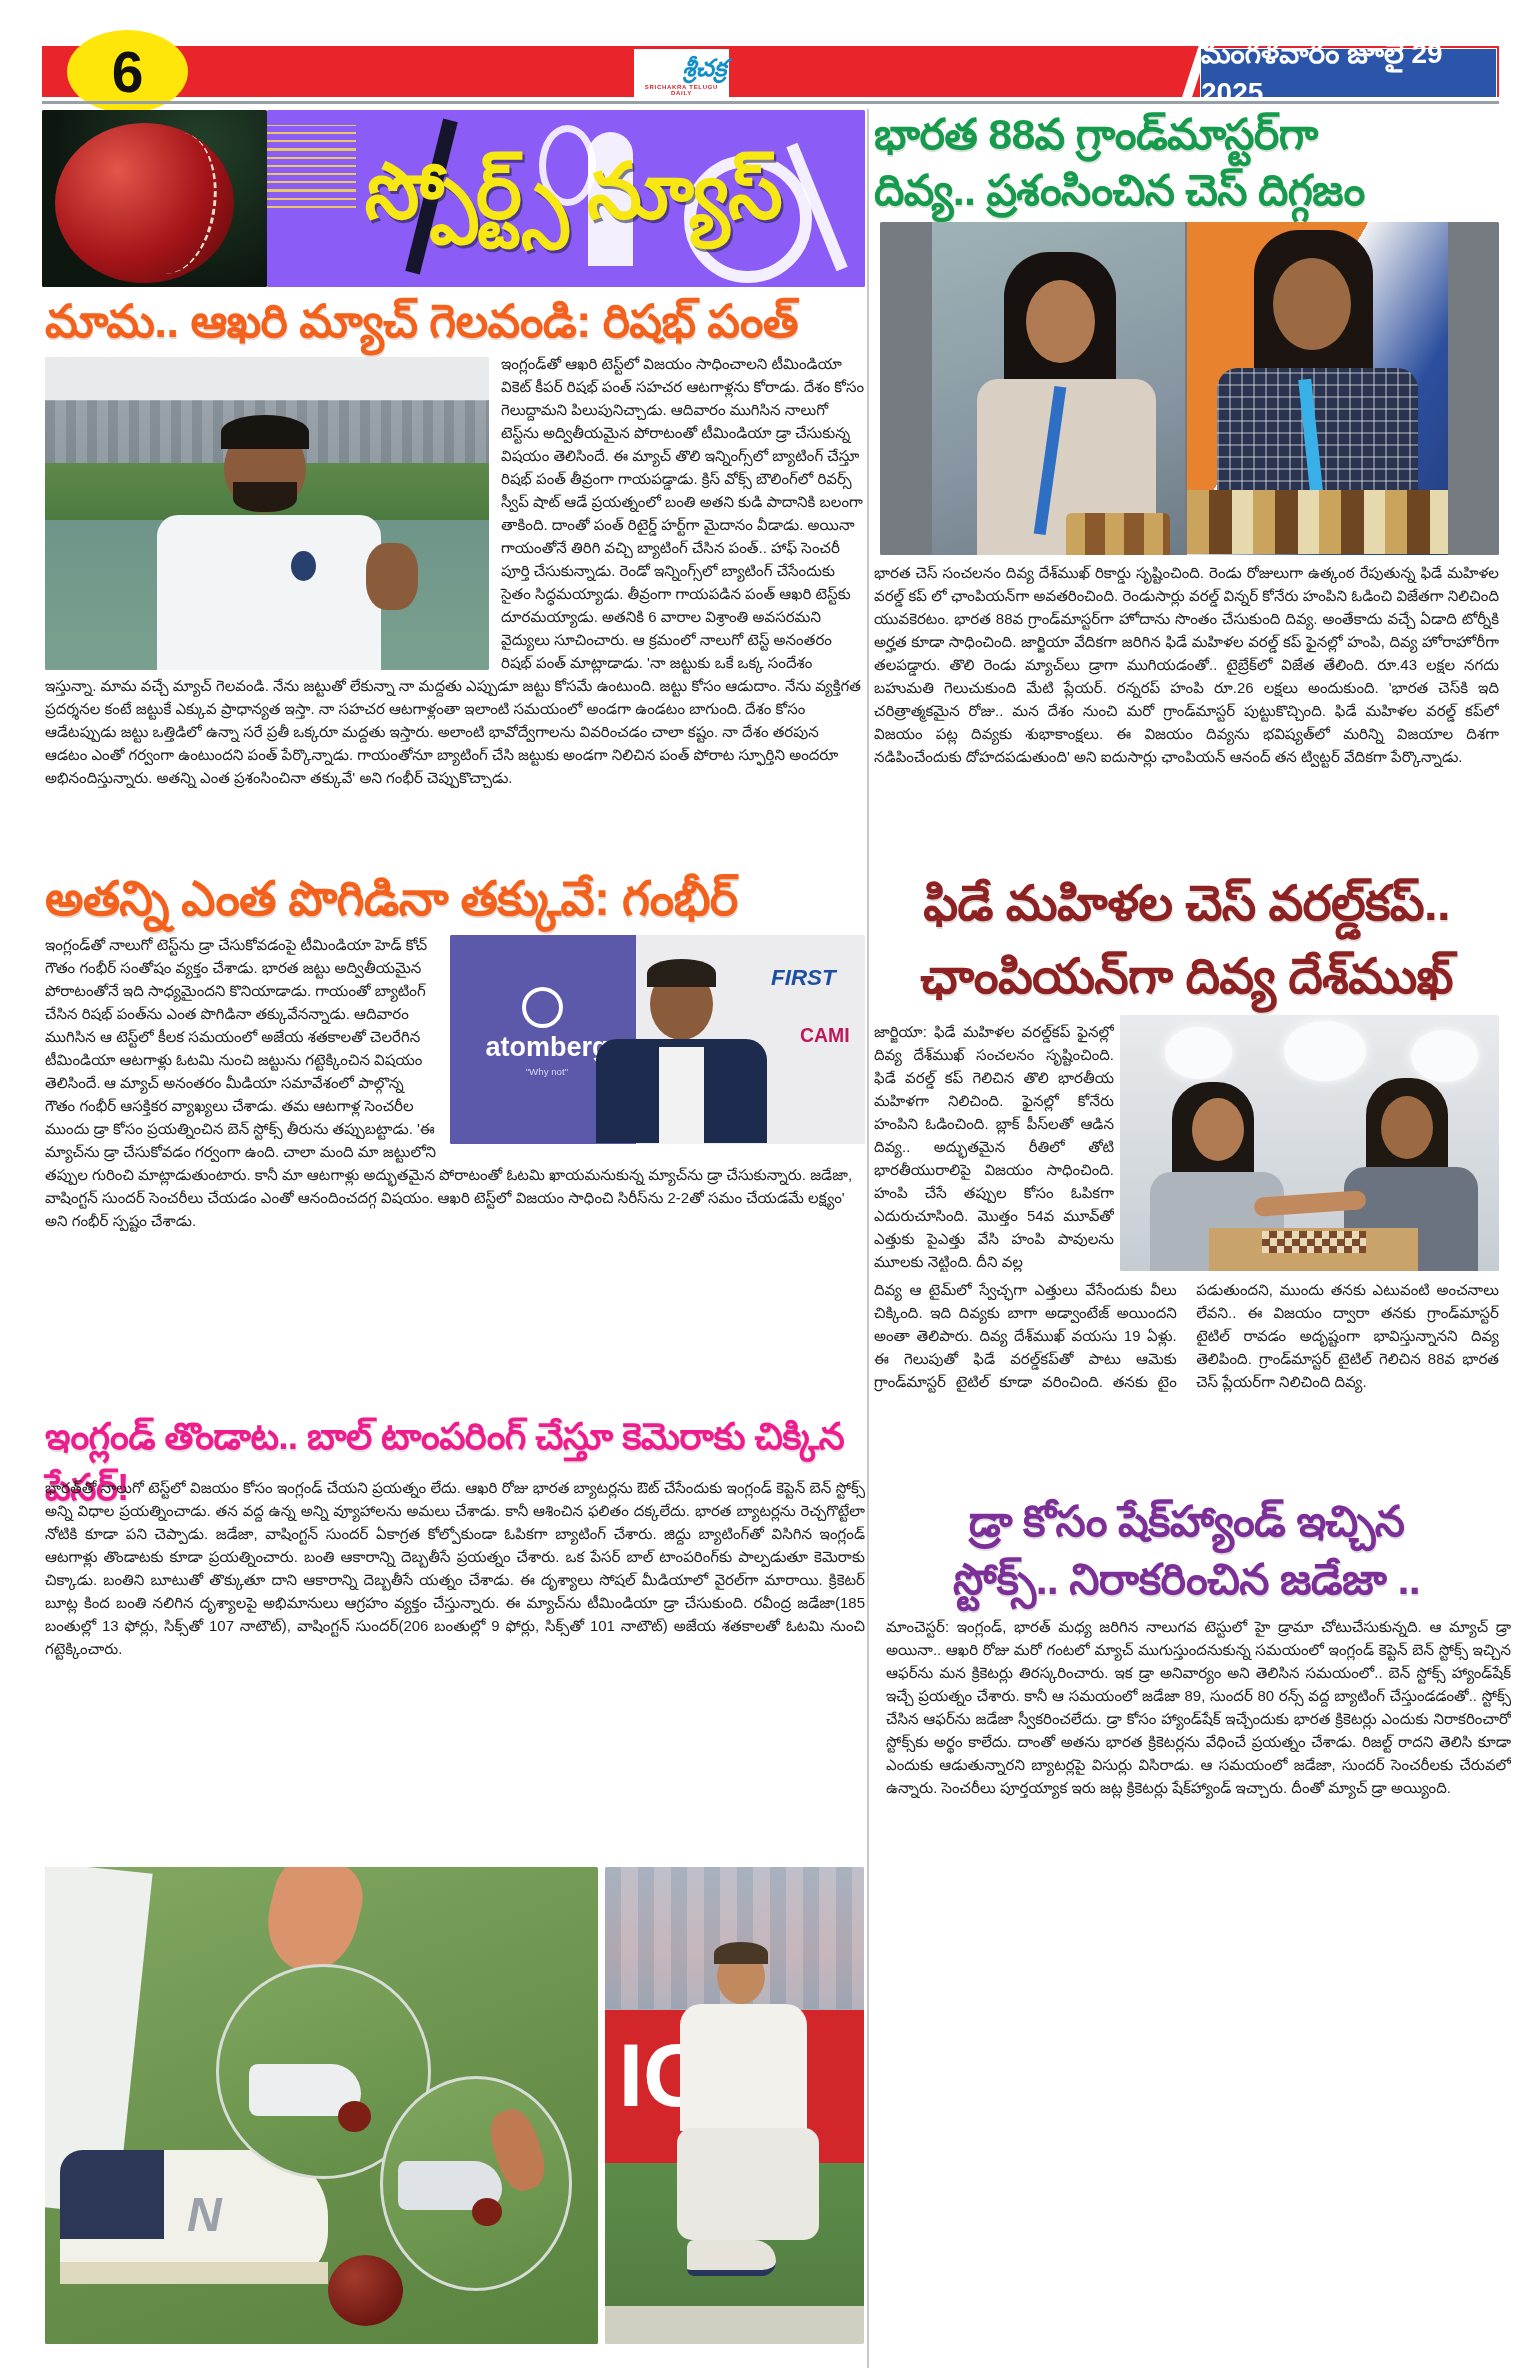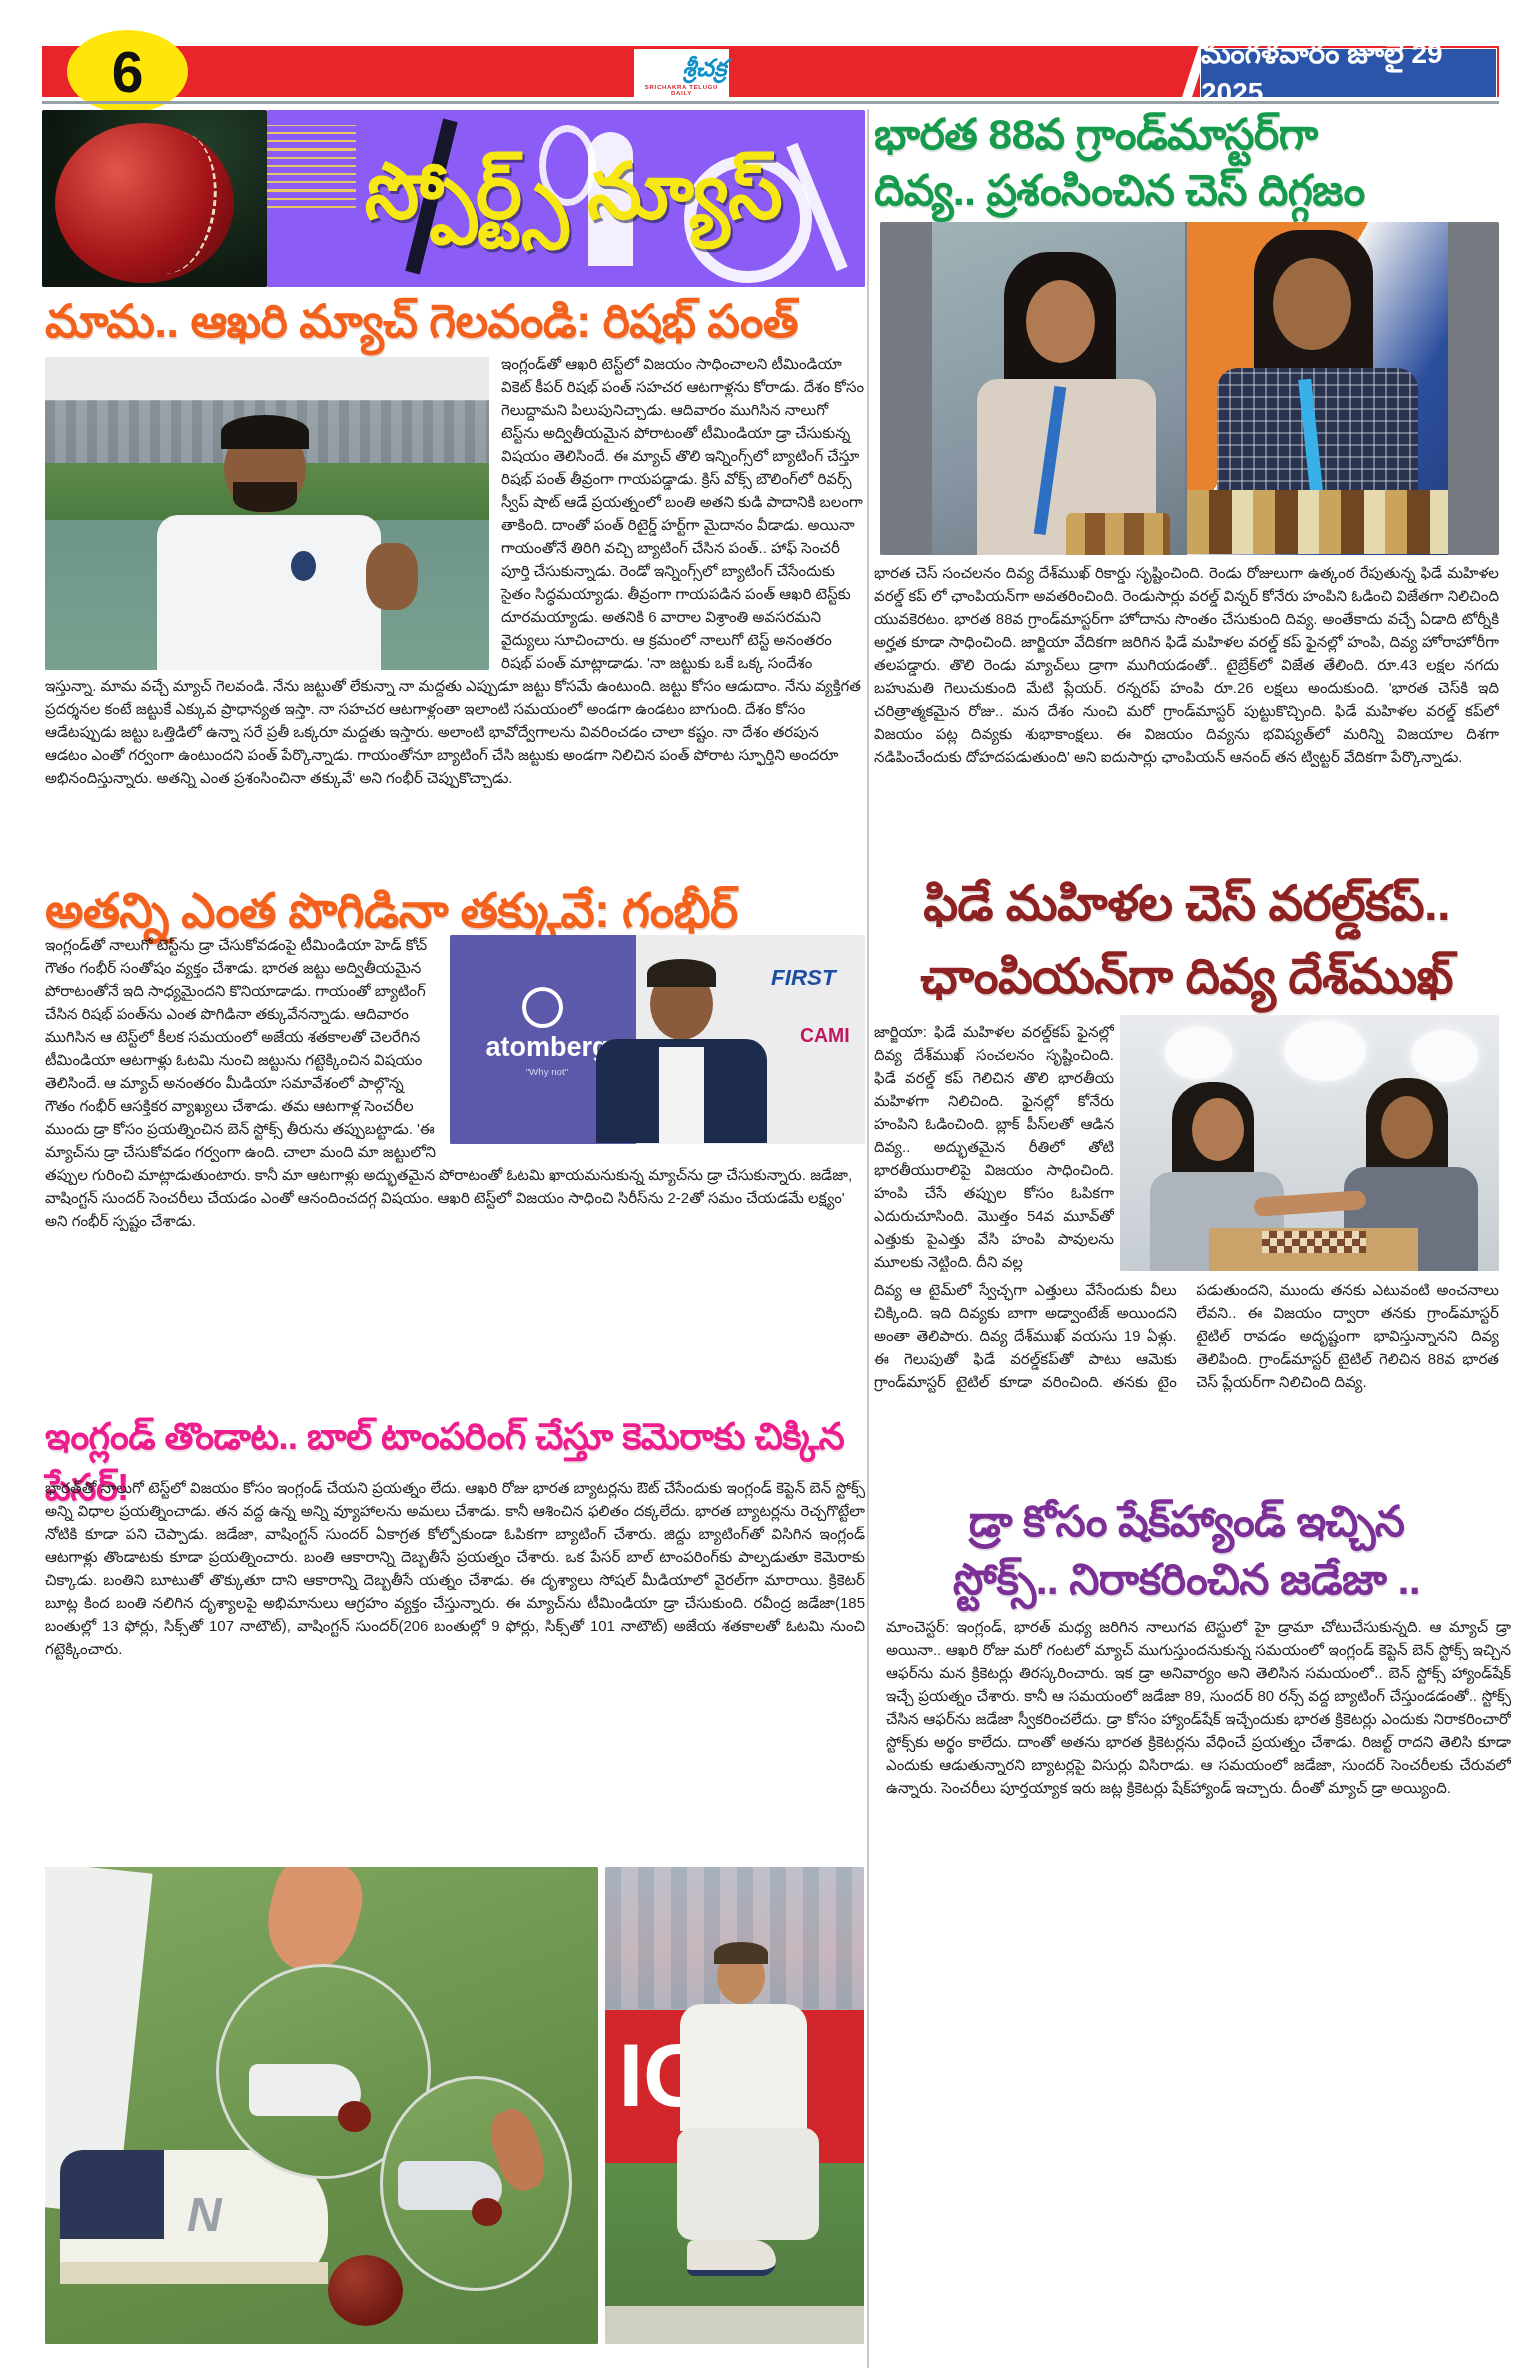--- a/index.html
+++ b/index.html
@@ -71,21 +71,21 @@
       <div class="abs" style="left:176px;top:58px;width:88px;height:34px;border-radius:50% 50% 0 0;background:#181410;"></div>
       <div class="abs" style="left:188px;top:125px;width:64px;height:30px;border-radius:0 0 45% 45%;background:#241a12;"></div>
       <div class="fig-torso" style="left:112px;top:158px;width:224px;height:155px;background:#f3f4f5;"></div>
       <div class="abs" style="left:321px;top:186px;width:52px;height:67px;border-radius:40%;background:#8a5c3b;"></div>
       <div class="abs" style="left:246px;top:194px;width:25px;height:30px;border-radius:50%;background:#27406e;"></div>
     </div>
     <span class="txt">ఇంగ్లండ్‌తో ఆఖరి టెస్ట్‌లో విజయం సాధించాలని టీమిండియా వికెట్ కీపర్ రిషభ్ పంత్ సహచర ఆటగాళ్లను కోరాడు. దేశం కోసం గెలుద్దామని పిలుపునిచ్చాడు. ఆదివారం ముగిసిన నాలుగో టెస్ట్‌ను అద్వితీయమైన పోరాటంతో టీమిండియా డ్రా చేసుకున్న విషయం తెలిసిందే. ఈ మ్యాచ్ తొలి ఇన్నింగ్స్‌లో బ్యాటింగ్ చేస్తూ రిషభ్ పంత్ తీవ్రంగా గాయపడ్డాడు. క్రిస్ వోక్స్ బౌలింగ్‌లో రివర్స్ స్వీప్ షాట్ ఆడే ప్రయత్నంలో బంతి అతని కుడి పాదానికి బలంగా తాకింది. దాంతో పంత్ రిటైర్డ్ హర్ట్‌గా మైదానం వీడాడు. అయినా గాయంతోనే తిరిగి వచ్చి బ్యాటింగ్ చేసిన పంత్.. హాఫ్ సెంచరీ పూర్తి చేసుకున్నాడు. రెండో ఇన్నింగ్స్‌లో బ్యాటింగ్ చేసేందుకు సైతం సిద్ధమయ్యాడు. తీవ్రంగా గాయపడిన పంత్ ఆఖరి టెస్ట్‌కు దూరమయ్యాడు. అతనికి 6 వారాల విశ్రాంతి అవసరమని వైద్యులు సూచించారు. ఆ క్రమంలో నాలుగో టెస్ట్ అనంతరం రిషభ్ పంత్ మాట్లాడాడు. 'నా జట్టుకు ఒకే ఒక్క సందేశం ఇస్తున్నా. మామ వచ్చే మ్యాచ్ గెలవండి. నేను జట్టుతో లేకున్నా నా మద్దతు ఎప్పుడూ జట్టు కోసమే ఉంటుంది. జట్టు కోసం ఆడుదాం. నేను వ్యక్తిగత ప్రదర్శనల కంటే జట్టుకే ఎక్కువ ప్రాధాన్యత ఇస్తా. నా సహచర ఆటగాళ్లంతా ఇలాంటి సమయంలో అండగా ఉండటం బాగుంది.</span>
     <span class="txt">దేశం కోసం ఆడేటప్పుడు జట్టు ఒత్తిడిలో ఉన్నా సరే ప్రతీ ఒక్కరూ మద్దతు ఇస్తారు. అలాంటి భావోద్వేగాలను వివరించడం చాలా కష్టం. నా దేశం తరపున ఆడటం ఎంతో గర్వంగా ఉంటుందని పంత్ పేర్కొన్నాడు. గాయంతోనూ బ్యాటింగ్ చేసి జట్టుకు అండగా నిలిచిన పంత్ పోరాట స్ఫూర్తిని అందరూ అభినందిస్తున్నారు. అతన్ని ఎంత ప్రశంసించినా తక్కువే' అని గంభీర్ చెప్పుకొచ్చాడు.</span>
   </div>
 
-  <div class="abs hl hl-orange" style="left:45px;top:871px;width:820px;height:60px;font-size:48px;margin-top:12px;">అతన్ని ఎంత పొగిడినా తక్కువే: గంభీర్</div>
+  <div class="abs hl hl-orange" style="left:45px;top:871px;width:820px;height:60px;font-size:48px;">అతన్ని ఎంత పొగిడినా తక్కువే: గంభీర్</div>
 
   <div class="abs" style="left:45px;top:933px;width:820px;height:477px;">
     <div class="photo" style="float:right;width:415px;height:209px;margin:1.5px 0 6px 12px;position:relative;background:#ececef;">
       <div class="abs" style="left:0;top:0;width:186px;height:209px;background:#5d59aa;"></div>
       <div class="abs" style="left:72px;top:52px;width:33px;height:33px;border:4.5px solid #ffffff;border-radius:50%;"></div>
       <div class="abs" style="left:22.4px;top:97px;width:149px;text-align:center;color:#ffffff;font-weight:bold;font-size:27px;">atomberg</div>
       <div class="abs" style="left:22.4px;top:131px;width:149px;text-align:center;color:#d9d6f2;font-size:9.7px;">"Why not"</div>
       <div class="abs" style="left:321px;top:30px;color:#1d4fa0;font-weight:bold;font-size:22.4px;font-style:italic;">FIRST</div>
       <div class="abs" style="left:350px;top:89px;color:#be185d;font-weight:bold;font-size:19.4px;">CAMI</div>
       <div class="fig-head" style="left:200px;top:33px;width:63px;height:72px;background:#8a5c3b;"></div>

